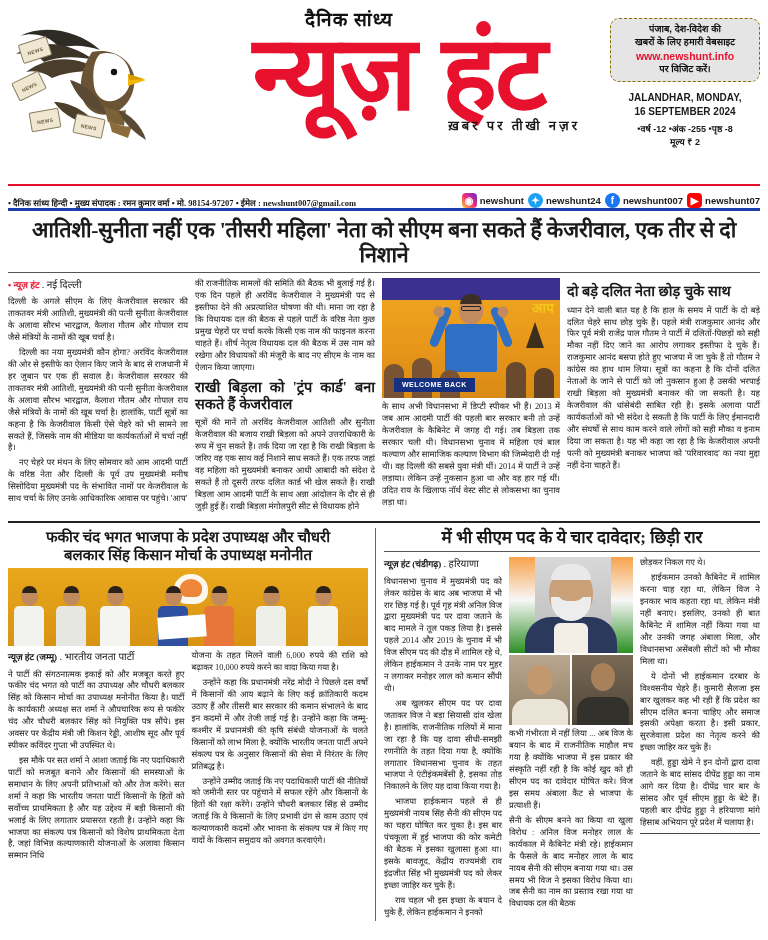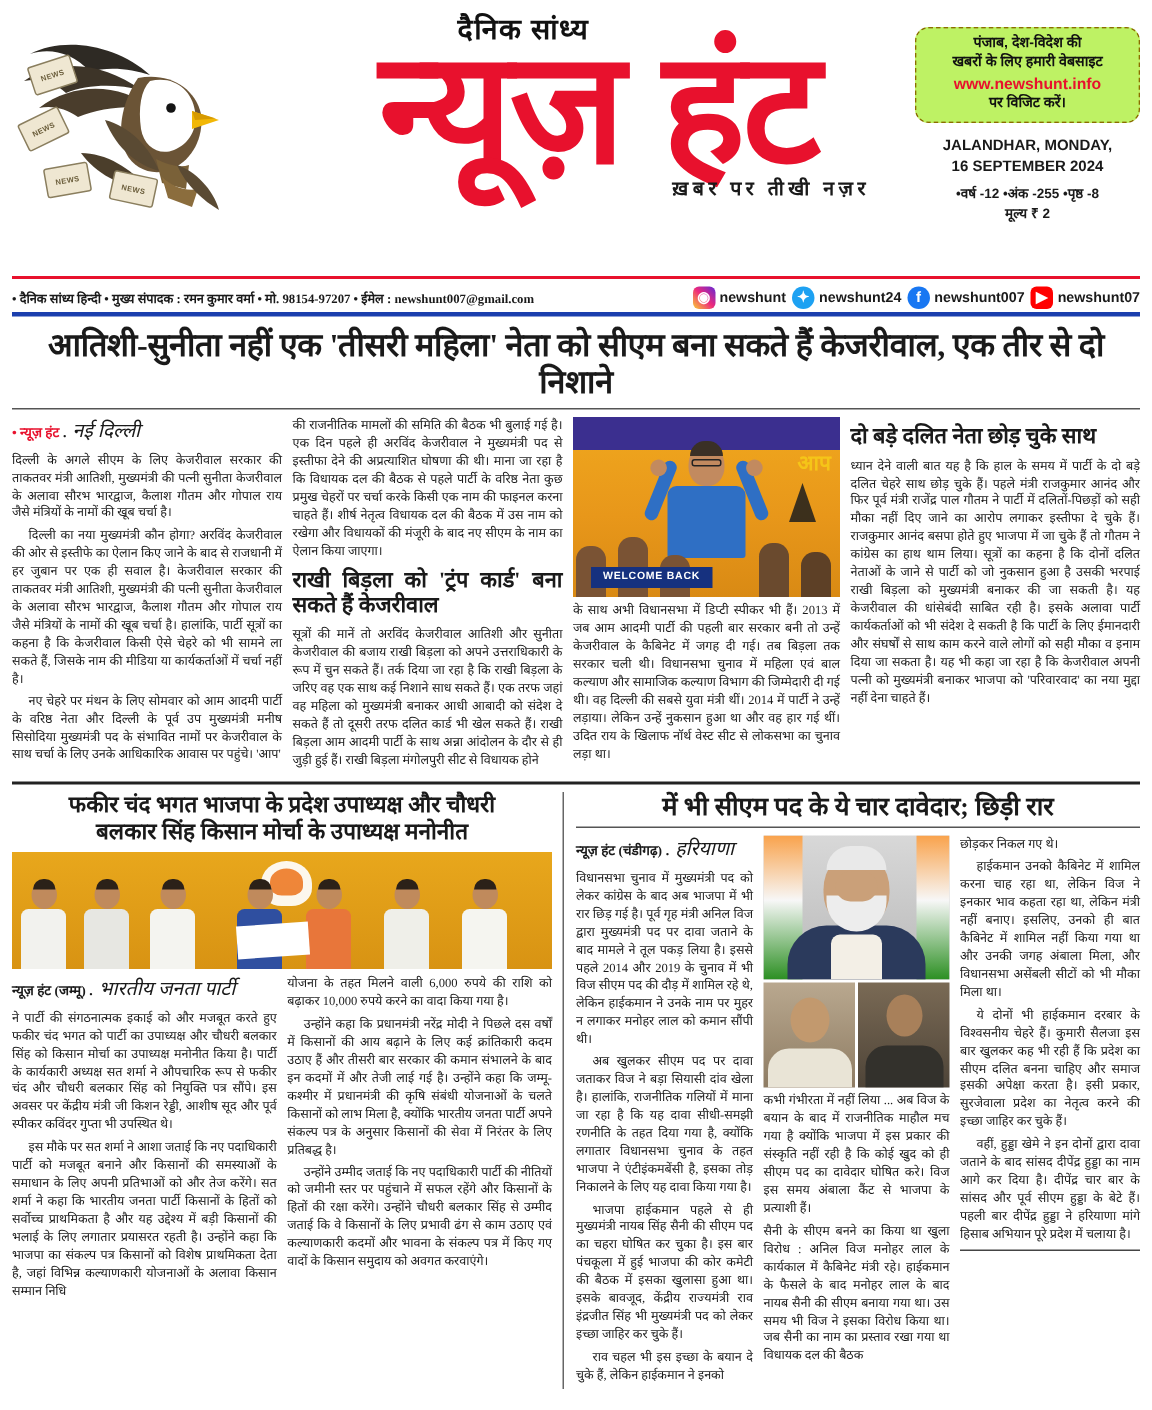--- a/index.html
+++ b/index.html
@@ -22,33 +22,33 @@
       color:#6b5e3c; font-family:"Liberation Sans", sans-serif; font-weight:bold; letter-spacing:.3px;}
   .title-block { flex:1 1 auto; position:relative; text-align:center; padding-top:6px; }
   .daink { font-size:19px; font-weight:bold; letter-spacing:1px; color:#111; margin-left:-100px; }
   .bigtitle {
     font-size:104px; line-height:0.92; font-weight:bold; color:#e8112d;
     font-family:"Liberation Sans", sans-serif; letter-spacing:-2px; margin-top:-6px;
   }
   .tagline { font-size:13px; font-weight:bold; letter-spacing:3px; margin-top:-6px; text-align:right; padding-right:30px; }
   .right-block { flex:0 0 150px; padding-top:18px; text-align:center; }
   .webbox {
-    background:#bef264; border:1px dashed #8a6d00; border-radius:9px;
+    background:#e5e5e5; border:1px dashed #8a6d00; border-radius:9px;
     padding:4px 5px 5px; font-size:9.5px; line-height:1.35; font-weight:bold; color:#111;
     font-family:"Liberation Sans", sans-serif;
   }
   .webbox .url { color:#e8112d; font-size:10.5px; }
   .dateline { margin-top:9px; font-size:10px; font-weight:bold; font-family:"Liberation Sans", sans-serif; line-height:1.45; }
   .issueline { font-size:9px; font-weight:bold; font-family:"Liberation Sans", sans-serif; margin-top:2px; }
   .priceline { font-size:9px; font-weight:bold; font-family:"Liberation Sans", sans-serif; }
 
   
   .rule-red { height:2px; background:#e8112d; margin:2px 0; }
   .rule-blue { height:2.5px; background:#1b3fae; }
-  .socialbar { display:flex; align-items:center; height:20px; gap:16px; }
+  .socialbar { display:flex; align-items:flex-end; height:20px; gap:16px; }
   .imprint { font-size:8.5px; font-weight:bold; white-space:nowrap; flex:0 0 auto; }
   .social-items { display:flex; align-items:center; gap:4px; margin-left:auto; }
   .sbtn { display:flex; align-items:center; gap:3px; font-size:9.5px; font-weight:bold;
       font-family:"Liberation Sans", sans-serif; }
   .sico { width:15px; height:15px; border-radius:3px; display:flex; align-items:center; justify-content:center;
       color:#fff; font-size:10px; font-weight:bold; }
   .ig { background:linear-gradient(45deg,#f9ce34,#ee2a7b,#6228d7); border-radius:4px; }
   .tw { background:#1da1f2; border-radius:50%; }
   .fb { background:#1877f2; border-radius:50%; }
   .yt { background:#ff0000; border-radius:4px; }
@@ -58,21 +58,21 @@
     font-size:21.5px; font-weight:bold; line-height:1.18; text-align:center;
     margin:7px 0 4px; letter-spacing:-0.2px;
   }
   .hr-thin { height:1px; background:#555; margin:3px 0 5px; }
   .hr-thick { height:2px; background:#222; margin:5px 0; }
 
   
   .cols { display:flex; gap:7px; }
   .col { font-size:8.4px; line-height:1.42; text-align:justify; }
   .byline { font-size:9px; font-weight:bold; margin-bottom:4px; }
-  .byline .loc { font-weight:normal; font-size:13px;font-style:italic; }
+  .byline .loc { font-weight:normal; font-size:10px; }
   .dot { color:#e8112d; font-weight:bold; }
   p { margin:0 0 3px; text-indent:11px; }
   p.noind { text-indent:0; }
   .subhead { font-size:14.5px; font-weight:bold; line-height:1.2; margin:5px 0 4px; }
 
   
   .photo { position:relative; overflow:hidden; background:#ccc; }
 
   
   .ph-kejri { height:120px; background:linear-gradient(180deg,#f0a81e 0%,#e8971a 55%,#d98a14 100%); }

